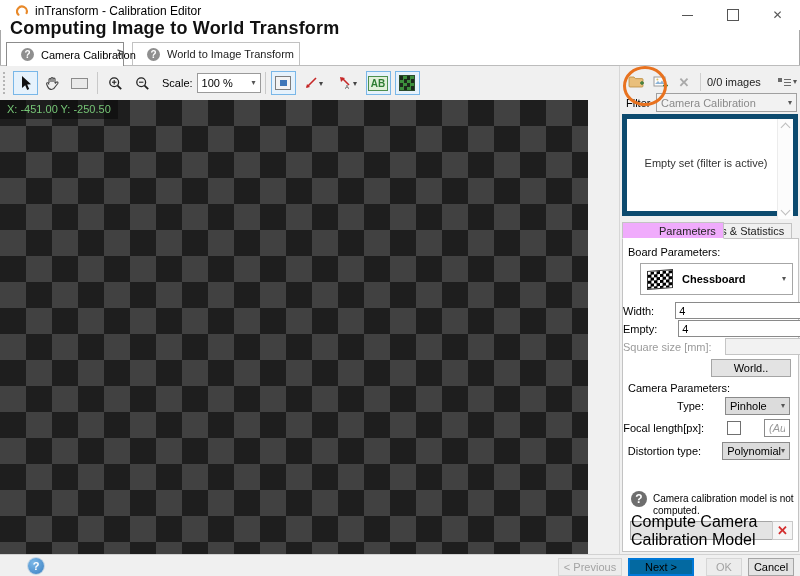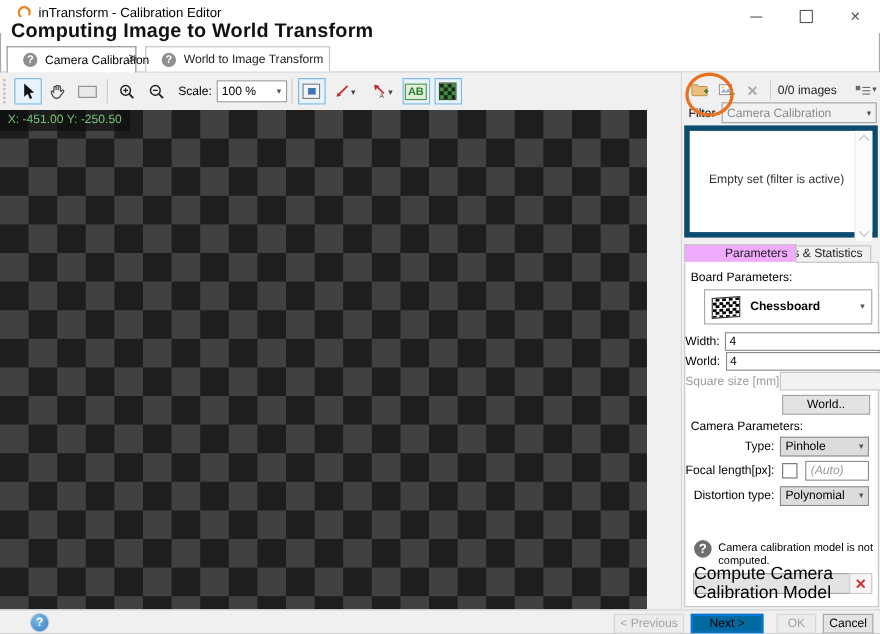--- a/index.html
+++ b/index.html
@@ -87,21 +87,21 @@
   .ptab.inactive{left:60px;top:1px;border-left-color:#d5d5d5;}
   .tabpage{position:absolute;left:2px;top:172px;width:177px;height:314px;background:#fff;border:1px solid #c3c3c3;box-sizing:border-box;}
   .sec-label{position:absolute;left:5px;font-size:11px;color:#000;}
   
   .board-combo{position:absolute;left:17px;top:24px;width:153px;height:32px;background:#fff;border:1px solid #a6a6a6;
     display:flex;align-items:center;box-sizing:border-box;padding:0 6px;}
   .flag-ico{width:24px;height:17px;flex:none;margin-right:9px;
     background:conic-gradient(#000 25%,#fff 25% 50%,#000 50% 75%,#fff 75%);background-size:6px 6px;
     transform:skewY(-4deg);border:1px solid #333;}
   .board-combo .val{font-size:11px;font-weight:bold;flex:1;}
-  .frow{position:absolute;left:0;width:173px;height:17px;display:flex;align-items:center;}
+  .frow{position:absolute;left:0;width:173px;height:17px;display:flex;align-items:center;gap:16px;}
   .frow .flabel{width:86px;text-align:right;font-size:11px;padding-right:5px;box-sizing:border-box;white-space:nowrap;}
   .flabel.disabled{color:#9b9b9b;}
   .spinbox{flex:1;height:17px;border:1px solid #8a8a8a;background:#fff;display:flex;box-sizing:border-box;margin-right:6px;}
   .spinbox.disabled{background:#f2f2f2;border-color:#c5c5c5;}
   .spinbox input{flex:1;border:none;outline:none;font:11px "Liberation Sans",sans-serif;padding:0 3px;background:transparent;min-width:0;}
   .btn{border:1px solid #a5a5a5;background:#e3e3e3;font:11px "Liberation Sans",sans-serif;color:#000;
        display:flex;align-items:center;justify-content:center;box-sizing:border-box;}
   .locate-btn{position:absolute;right:7px;top:120px;width:80px;height:18px;}
   
   .combo-small{flex:1;margin-right:6px;background:#dcdcdc;border-color:#8a8a8a;height:18px;}
@@ -309,21 +309,21 @@
 
         <div class="frow" style="top:63px;">
           <span class="flabel">Width:</span>
           <div class="spinbox">
             <input value="4" style="">
 
           </div>
         </div>
 
         <div class="frow" style="top:81px;">
-          <span class="flabel">World:</span>
+          <span class="flabel">Empty:</span>
           <div class="spinbox">
             <input value="4" style="">
 
           </div>
         </div>
 
         <div class="frow" style="top:99px;">
           <span class="flabel disabled">Square size [mm]:</span>
           <div class="spinbox disabled">
             <input disabled="" style="">

